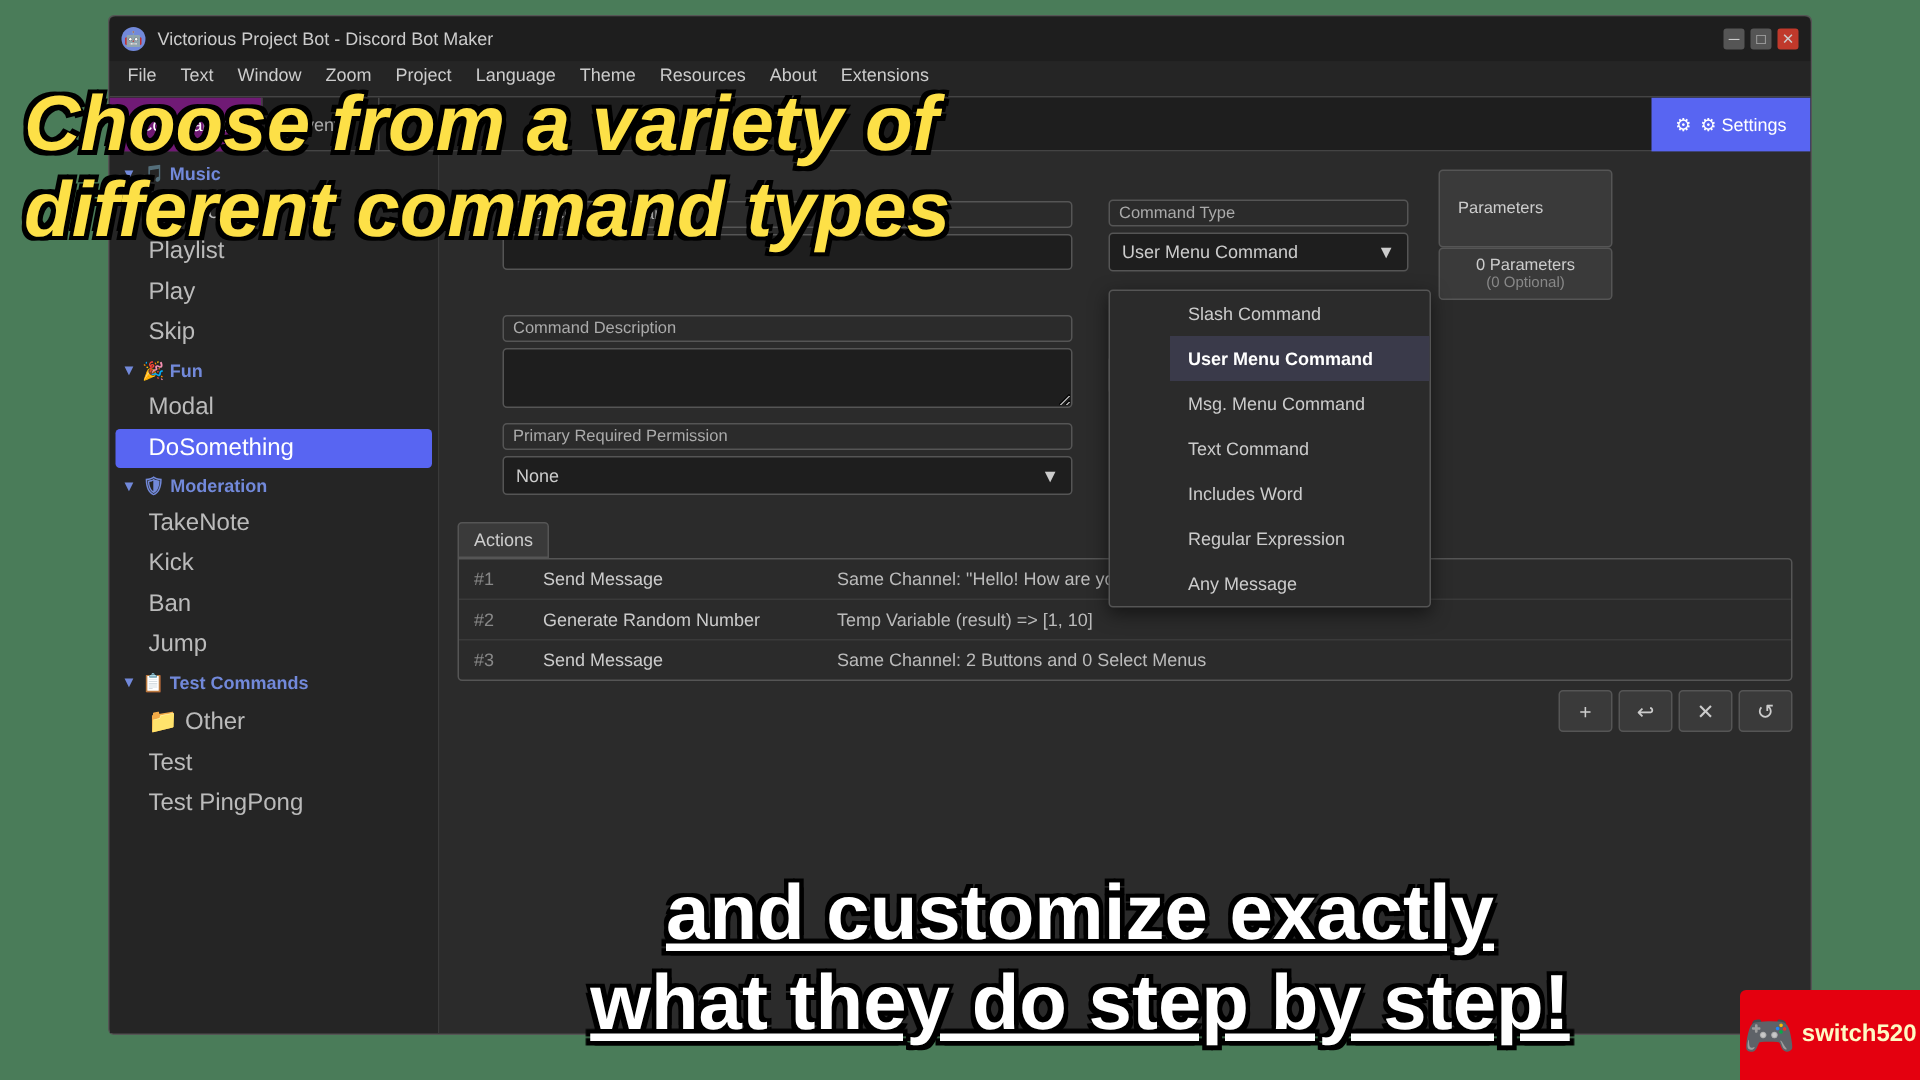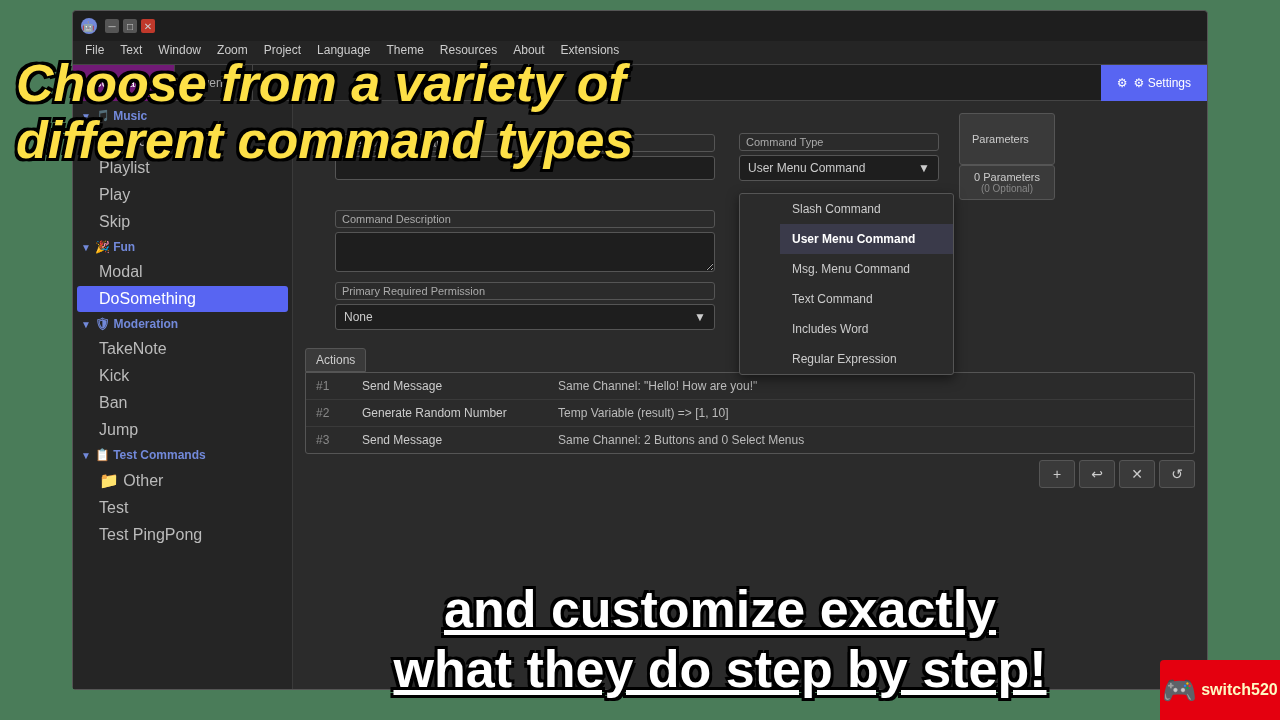--- a/index.html
+++ b/index.html
@@ -268,21 +268,21 @@
       color: #ccc;
       padding: 19px 12px;
       font-size: 11px;
       border-radius: 3px;
       cursor: pointer;
     }
     .params-count {
       background: #3a3a3a;
       border: 1px solid #555;
       color: #ccc;
-      padding: 5px 14px;
+      padding: 5px 24px;
       font-size: 11px;
       border-radius: 3px;
       text-align: center;
     }
 
     
     .perm-select {
       width: 380px;
       background: #1e1e1e;
       border: 1px solid #555;
@@ -411,20 +411,21 @@
       pointer-events: none;
     }
   </style>
 </head>
 <body>
 
 <div class="window">
 
   <div class="title-bar">
     <div class="title-bar-icon">🤖</div>
+    <span class="title-bar-text">Victorious Project Bot - Discord Bot Maker</span>
     <div class="title-bar-controls">
       <button class="title-bar-btn minimize">─</button>
       <button class="title-bar-btn maximize">□</button>
       <button class="title-bar-btn close">✕</button>
     </div>
   </div>
 
   <div class="menu-bar">
   <div class="menu-item">File</div>
       <div class="menu-item">Text</div>
@@ -505,20 +506,21 @@
                 <span>▼</span>
               </div>
 
               <div class="command-type-dropdown">
                 <div class="dropdown-item">Slash Command</div>
                 <div class="dropdown-item selected">User Menu Command</div>
                 <div class="dropdown-item">Msg. Menu Command</div>
                 <div class="dropdown-item">Text Command</div>
                 <div class="dropdown-item">Includes Word</div>
                 <div class="dropdown-item">Regular Expression</div>
+                <div class="dropdown-item">Any Message</div>
               </div>
             </div>
 
             <div class="form-group" style="margin-left: 8px;">
               <span class="params-btn">Parameters</span>
               <div class="params-count">
                 <div>0 Parameters</div>
                 <div style="font-size:10px; color:#888;">(0 Optional)</div>
               </div>
             </div>

